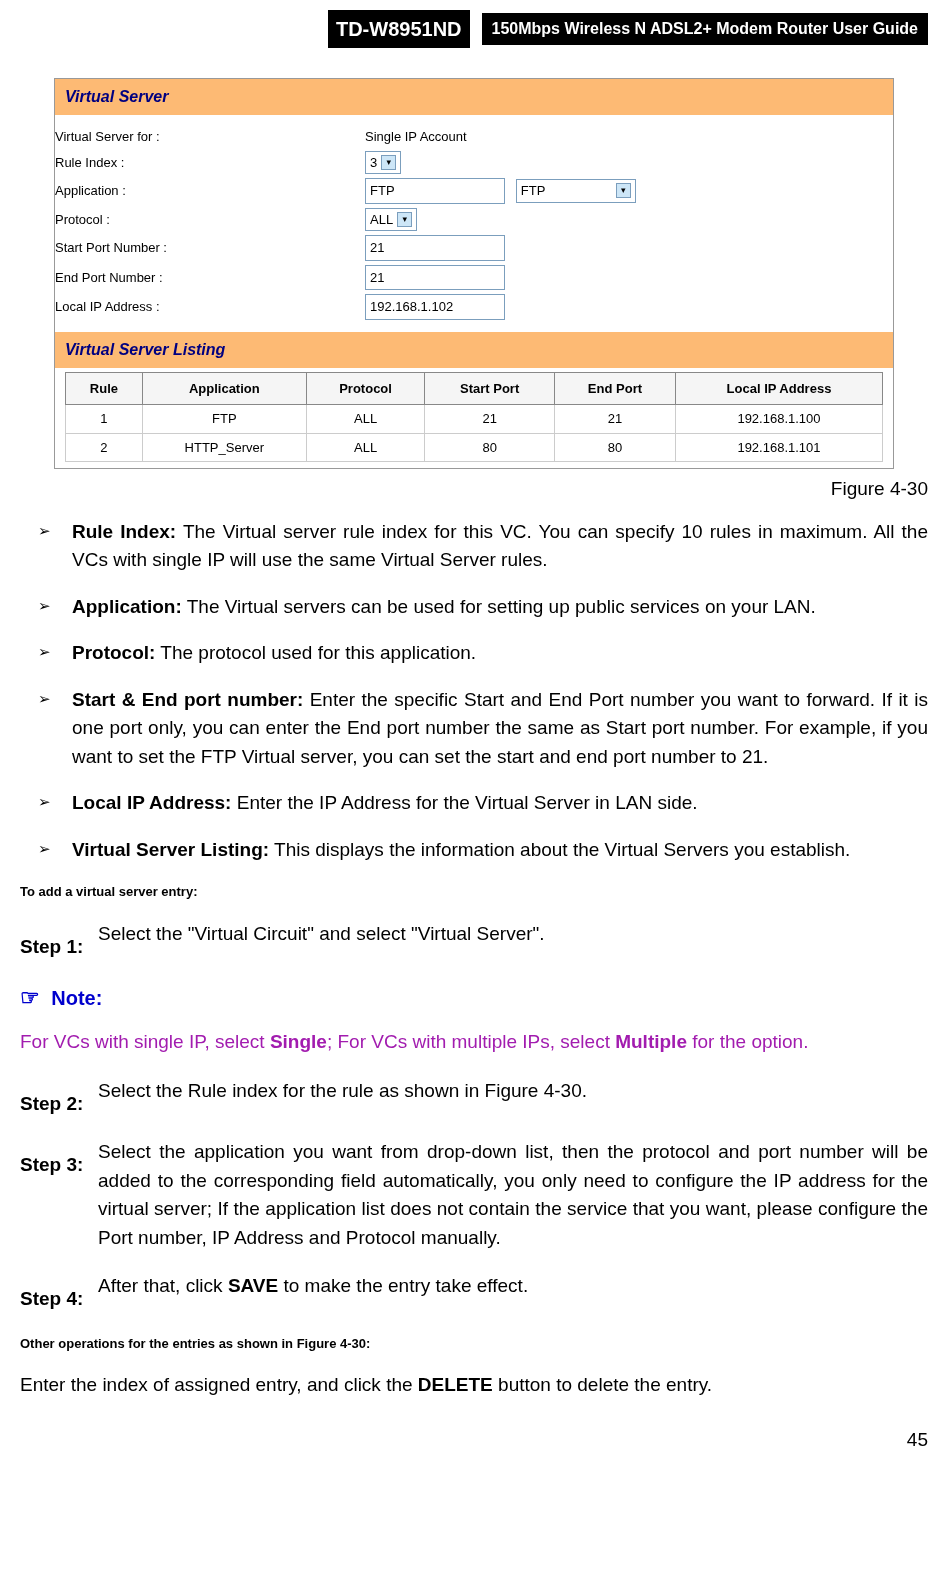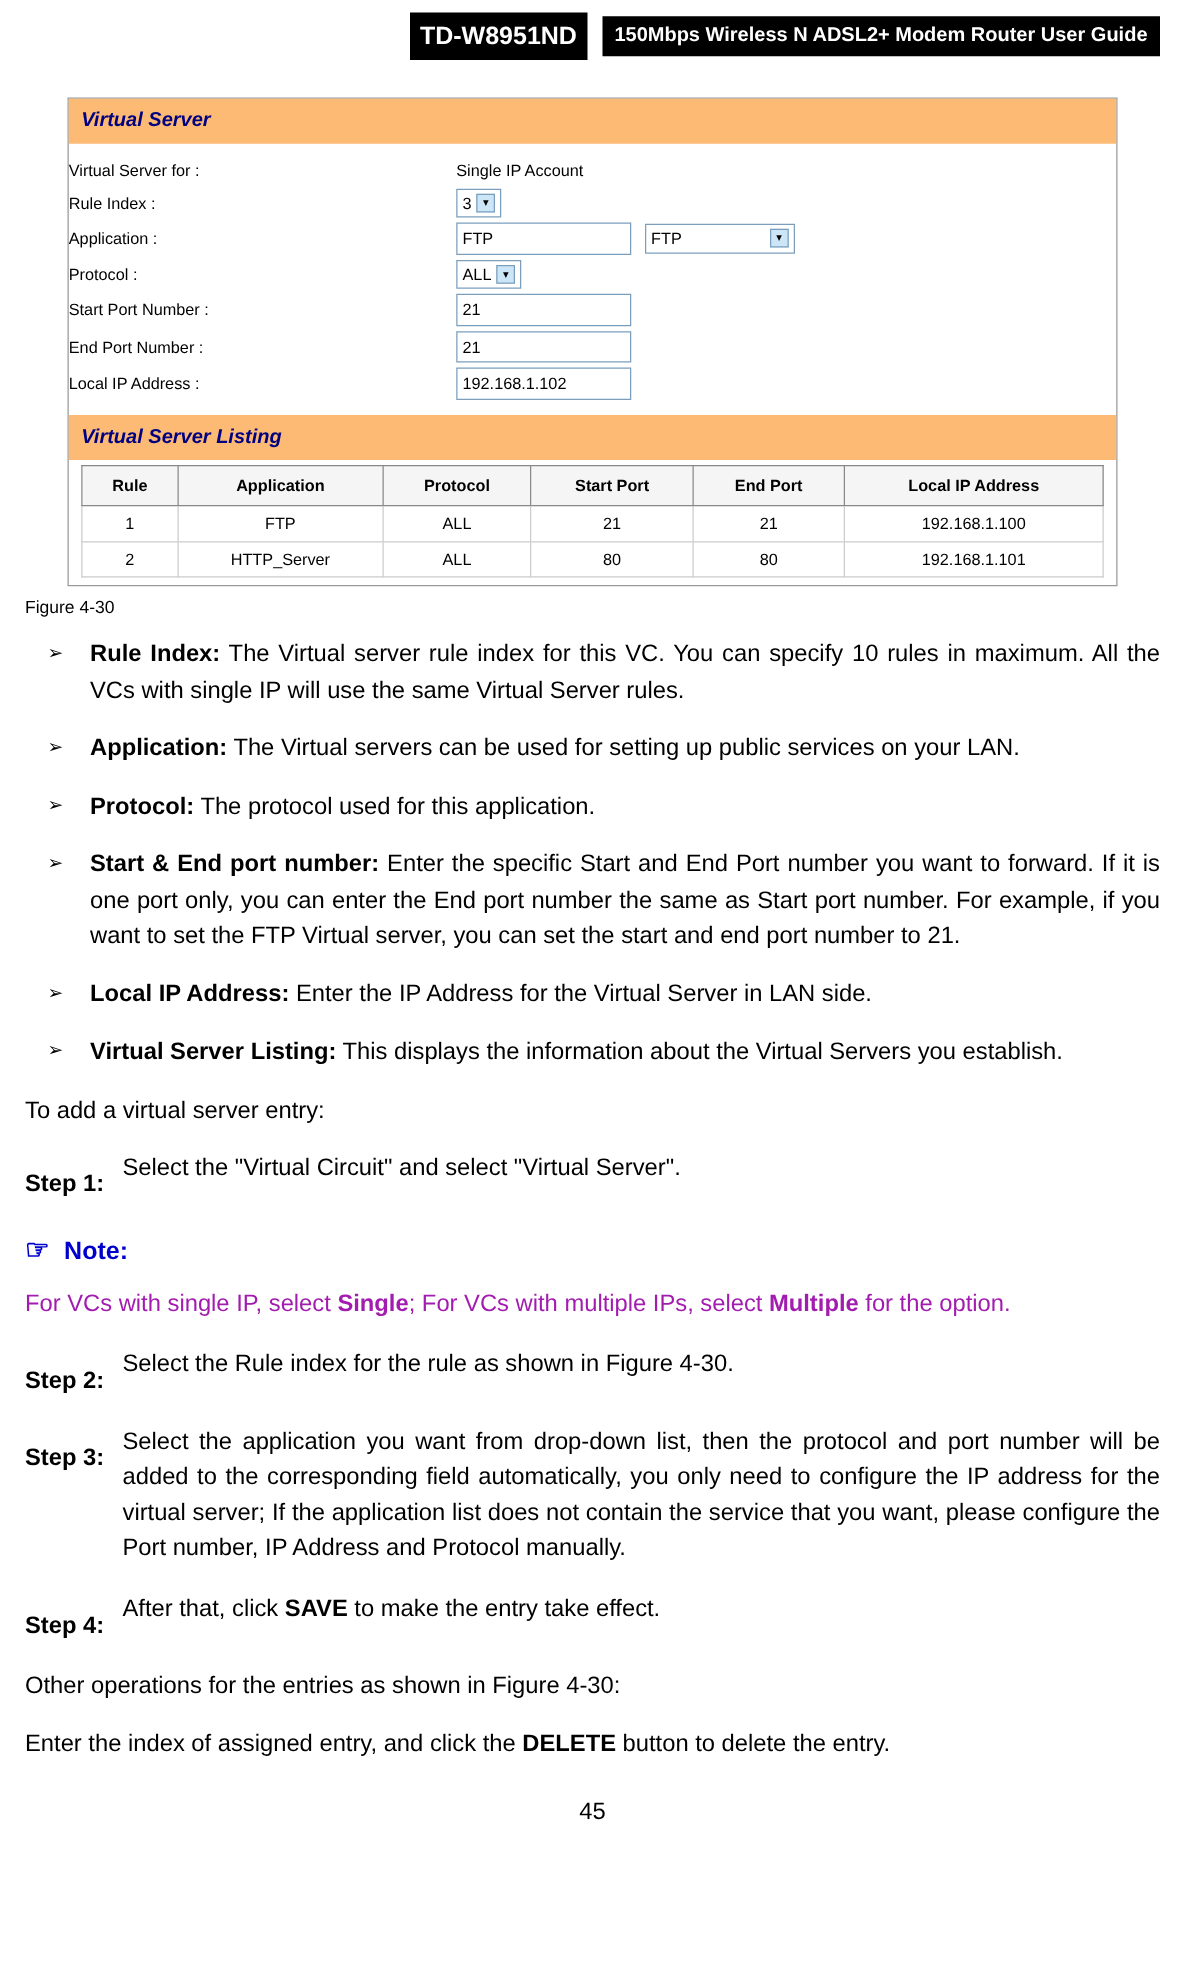--- a/index.html
+++ b/index.html
@@ -106,42 +106,42 @@
       padding: 6px 8px;
       font-weight: bold;
       text-align: center;
     }
     .listing-table td {
       border: 1px solid #ccc;
       padding: 4px 8px;
       text-align: center;
     }
     .figure-caption {
-      text-align: left;
+      text-align: right;
       margin: 4px 0 14px 0;
-      font-size: 14px;
+      font-size: 19px;
     }
     .bullet-list {
       list-style: none;
       padding: 0;
       margin: 0;
     }
     .bullet-item {
       display: flex;
       margin: 0 0 18px 18px;
       text-align: justify;
     }
     .bullet-marker {
       flex: 0 0 34px;
       font-size: 15px;
       padding-top: 2px;
     }
     .bullet-body { flex: 1; }
     .bullet-term { font-weight: bold; }
-    .heading { font-weight: normal; margin: 18px 0 18px 0; font-size: 19px; }
+    .heading { font-weight: bold; margin: 18px 0 18px 0; font-size: 13px; }
     .step-row {
       display: flex;
       margin: 0 0 20px 0;
       text-align: justify;
     }
     .step-label { font-weight: bold; flex: 0 0 78px; margin-top: 13px; }
     .step-body { flex: 1; }
     .note-hand {
       color: #0000cd;
       font-size: 22px;
@@ -154,21 +154,21 @@
       font-size: 20px;
       margin: 18px 0 14px 0;
     }
     .note-body {
       color: #a21caf;
       margin: 0 0 20px 0;
       font-size: 19px;
     }
     .note-body b { font-weight: bold; }
     .para { margin: 0 0 20px 0; text-align: justify; }
-    .page-num { text-align: center; font-size: 19px; margin-top: 26px; }
+    .page-num { text-align: right; font-size: 19px; margin-top: 26px; }
     b { font-weight: bold; }
   </style>
 </head>
 <body>
 
 <div class="header-bar">
   <span class="header-model">TD-W8951ND</span>
   <span class="header-title">150Mbps Wireless N ADSL2+ Modem Router User Guide</span>
 </div>
 

